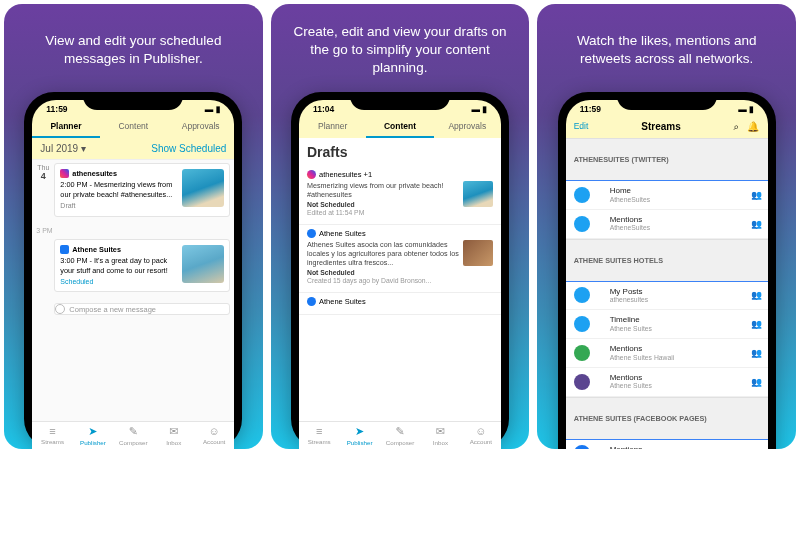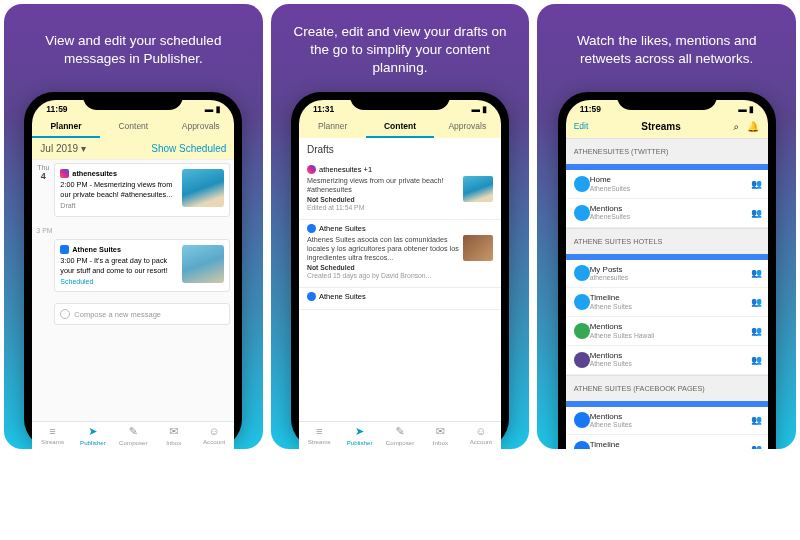--- a/index.html
+++ b/index.html
@@ -30,36 +30,36 @@
 .tw{background:#1da1f2}
 .g{background:#34a853}
 .a{background:#5b4590}
 .thumb{width:42px;height:38px;border-radius:3px;background:linear-gradient(160deg,#4db8d8 0%,#1e90bd 50%,#e8d8b8 80%)}
 .thumb2{background:linear-gradient(160deg,#7ec8e3,#5aa8c8,#d4c8a8)}
 .thumb3{background:linear-gradient(135deg,#8b5a3c,#c89868)}
 .thumb4{background:linear-gradient(135deg,#a8c888,#688848)}
 .status-draft{color:#888;font-size:7px;margin-top:2px}
 .status-sch{color:#0099cc;font-size:7px;margin-top:2px}
 .timeslot{font-size:7px;color:#aaa;padding:2px 4px}
-.compose{background:#fff;border:1px solid #e4e4e4;border-radius:3px;padding:5px;margin:3px 4px 3px 22px;color:#999;font-size:7.5px;display:flex;align-items:center;gap:4px}
+.compose{background:#fff;border:1px solid #e4e4e4;border-radius:3px;margin:3px 4px 3px 22px;color:#999;font-size:7.5px;display:flex;align-items:center;gap:4px}
 .compose::before{content:"";width:8px;height:8px;border:1px solid #bbb;border-radius:50%}
-.drafthdr{font-size:10px;font-weight:400;padding:6px 8px;color:#333}
+.drafthdr{font-size:14px;font-weight:700;padding:6px 8px;color:#333}
 .draft{padding:4px 8px 6px;border-bottom:1px solid #eee}
 .draft .who{display:flex;align-items:flex-start;gap:3px;font-size:7.5px;margin-bottom:2px}
 .draft .body{font-size:7.2px;color:#444;line-height:1.25;display:flex;}
 .draft .txt{flex:1}
 .draft .meta{font-size:6.8px;color:#999;margin-top:2px}
 .draft .meta b{color:#333;display:block}
 .dthumb{width:30px;height:26px;border-radius:2px}
 .streamsbar{display:flex;align-items:flex-start;justify-content:space-between;padding:5px 8px}
 .streamsbar .edit{color:#0099cc;font-size:8.5px}
 .streamsbar .title{font-size:10px;font-weight:600}
 .streamsbar .icons{display:flex;gap:8px;font-size:10px}
-.section{background:#f0f0f0;padding:8px 8px;font-size:7.3px;font-weight:400;color:#666;border-top:1px solid #e0e0e0;border-bottom:6px solid #3b82f6}
-.stream{display:flex;align-items:center;padding:5px 8px;gap:0;border-bottom:1px solid #f0f0f0;background:#fff}
+.section{background:#f0f0f0;padding:16px 8px;font-size:7.3px;font-weight:700;color:#666;border-top:1px solid #e0e0e0;border-bottom:1px solid #3b82f6}
+.stream{display:flex;align-items:center;padding:5px 8px;gap:20px;border-bottom:1px solid #f0f0f0;background:#fff}
 .avatar{width:16px;height:16px;border-radius:50%}
 .streaminfo{flex:1;line-height:1.2}
 .streaminfo .t{font-size:8px;color:#222}
 .streaminfo .s{font-size:6.8px;color:#999}
 .people{color:#ccc;font-size:9px;letter-spacing:-3px}
 .bottomnav{display:flex;border-top:1px solid #e4e4e4;background:#fff}
 .navitem{flex:1;text-align:center;padding:3px 0;font-size:6.2px;color:#999}
 .navitem.active{color:#0099cc}
 .navicon{display:block;font-size:11px;margin-bottom:1px}
 </style>
@@ -130,21 +130,21 @@
           </div>
         </div>
       </div>
     </div>
     <div class="panel">
       <div class="caption">Create, edit and view your drafts on the go to simplify your content planning.</div>
       <div class="phone">
         <div class="notch"></div>
         <div class="screen">
           <div class="statusbar">
-            <span>11:31</span>
+            <span>11:04</span>
             <span>▬ ▮</span>
           </div>
           <div class="tabs">
             <div class="tab">Planner</div>
             <div class="tab active">Content</div>
             <div class="tab">Approvals</div>
           </div>
           <div class="content" style="background:#fff">
             <div class="drafthdr">Drafts</div>
             <div class="draft">

